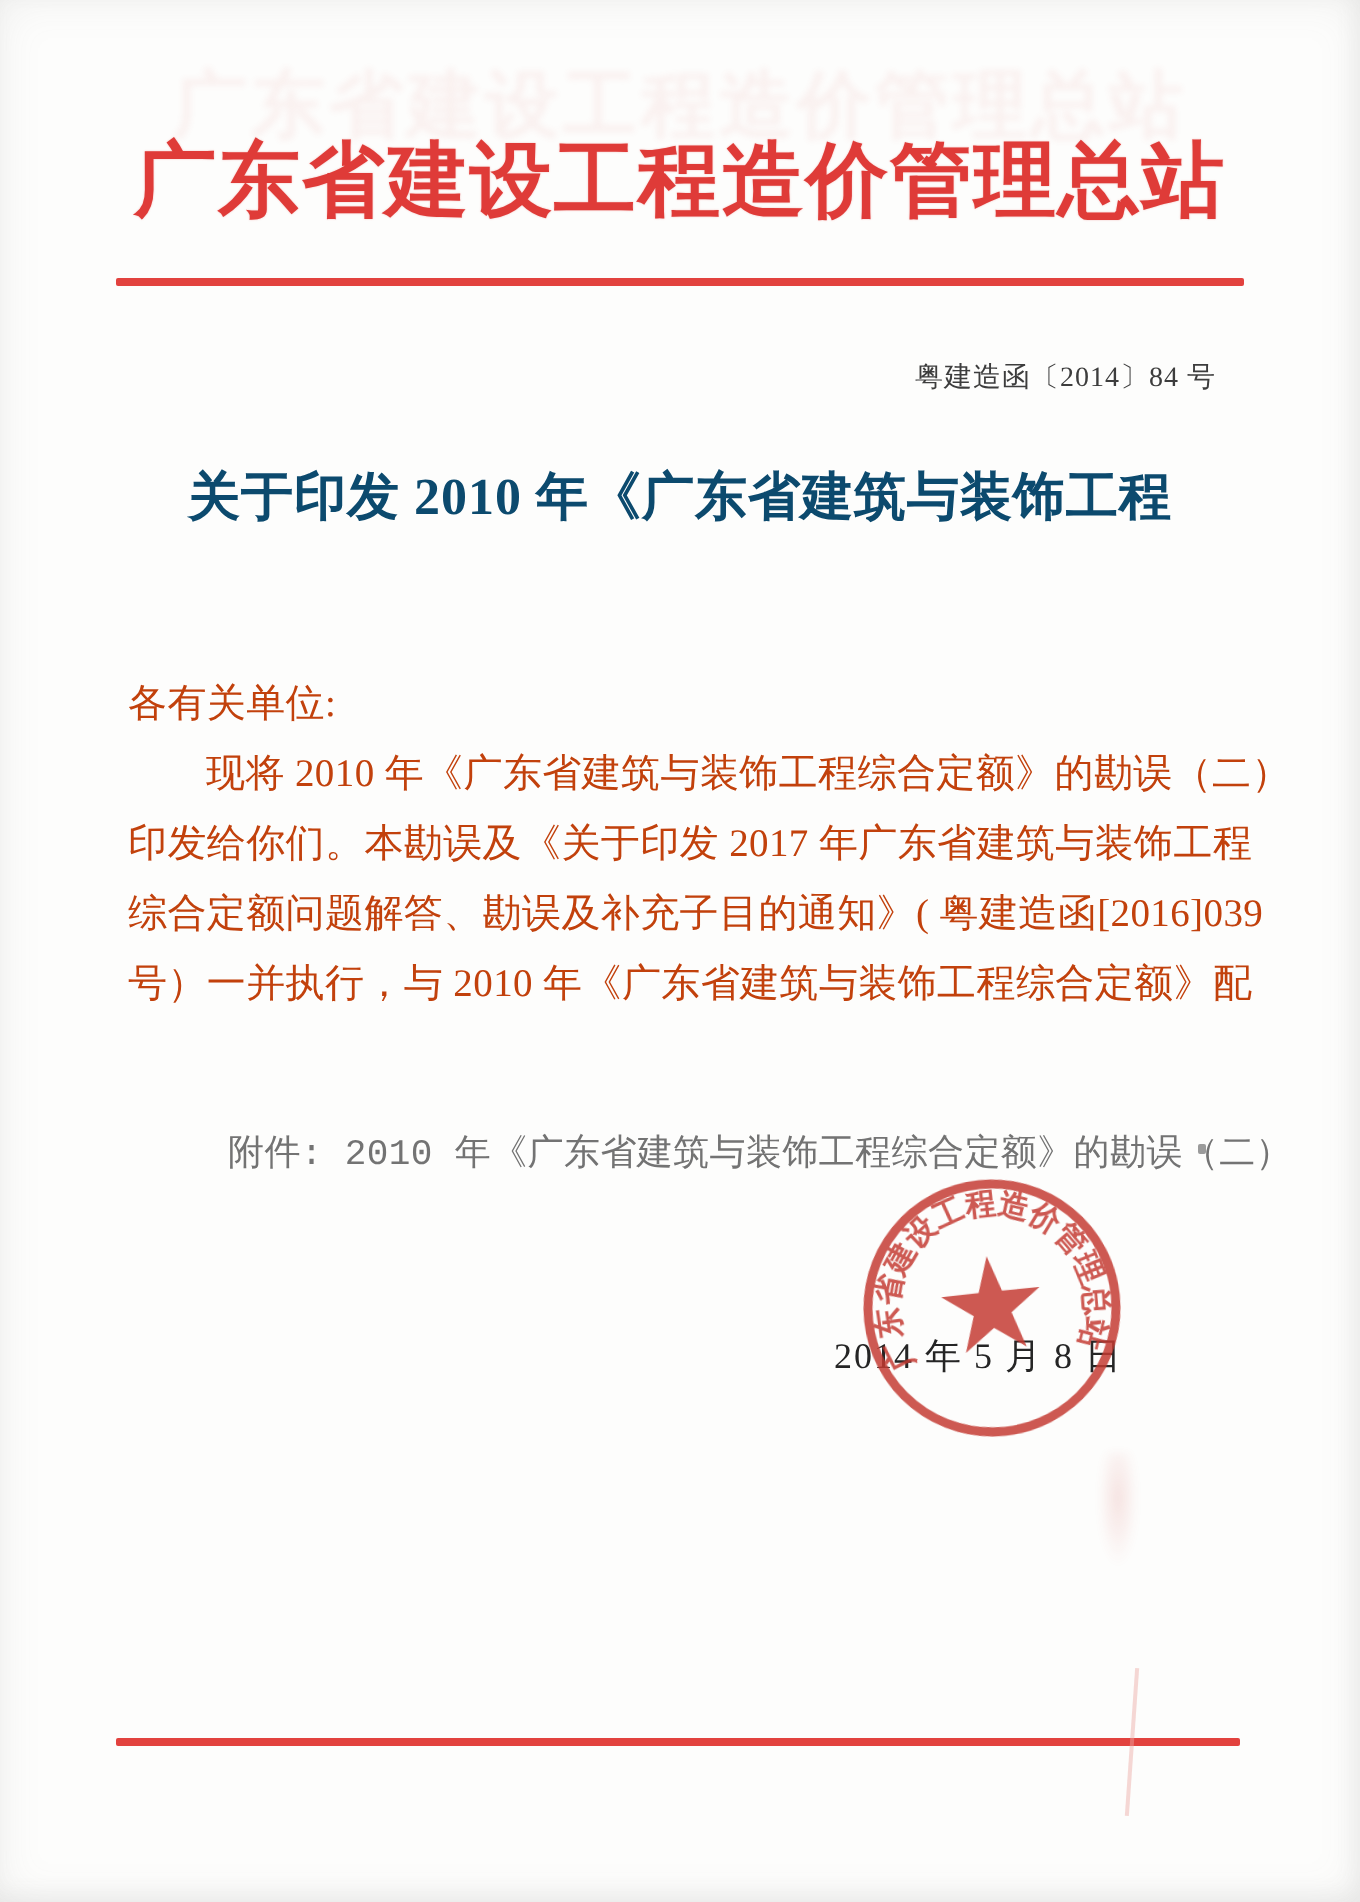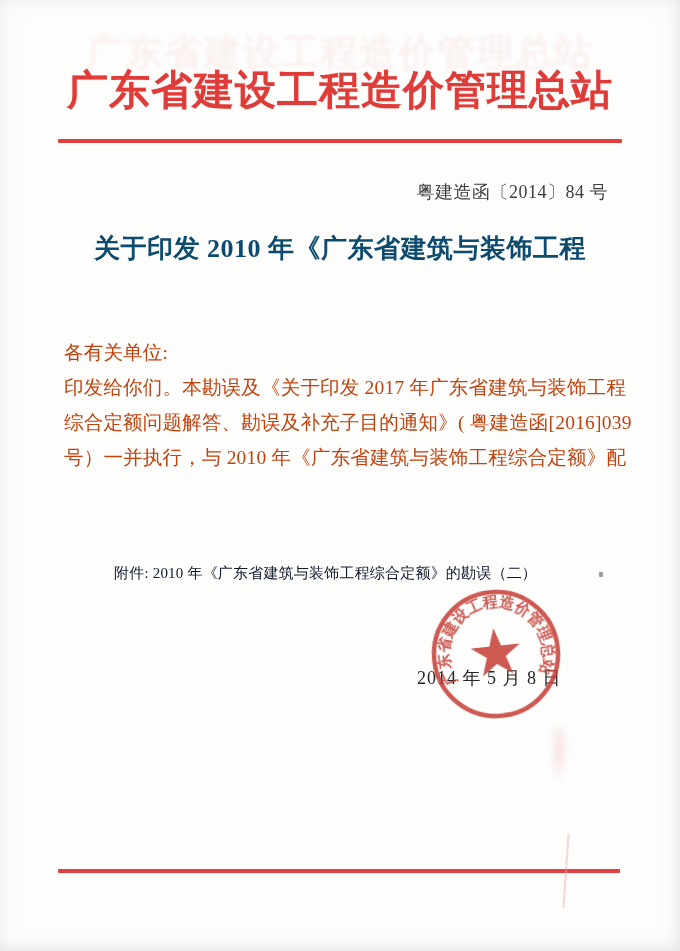--- a/index.html
+++ b/index.html
@@ -28,39 +28,39 @@
     white-space:nowrap;
   }
   .rule{
     position:absolute;left:58px;width:564px;height:4px;
     background:#e2423e;border-radius:1px;
   }
   .rule-top{top:139px;}
   .rule-bottom{top:869px;width:562px;}
   .doc-number{
     position:absolute;top:180px;right:72px;
-    font-size:18px;color:#3d3d3d;letter-spacing:.5px;
+    font-size:14px;color:#3d3d3d;letter-spacing:.5px;
     white-space:nowrap;
   }
   .title{
     position:absolute;top:231px;left:0;right:0;
     text-align:center;color:#0c4a6e;
     font-size:26px;font-weight:700;line-height:35px;
     letter-spacing:.5px;
   }
   .body-block{
     position:absolute;top:335px;left:64px;width:562px;
     font-size:19.5px;color:#c2410c;line-height:35px;
     letter-spacing:.2px;
   }
   .para-line{white-space:nowrap;}
   .para-line.indent{padding-left:39px;}
   .attachment{
     position:absolute;top:564px;left:114px;
-    font-size:15px;color:#0f172a;white-space:nowrap;letter-spacing:.2px;
+    font-size:18px;color:#737373;white-space:nowrap;letter-spacing:.2px;font-family:Liberation Mono, monospace;
   }
   .date-line{
     position:absolute;top:666px;left:417px;
     font-size:18px;color:#252525;white-space:nowrap;z-index:1;
     letter-spacing:1px;
   }
   .seal{
     position:absolute;left:412px;top:570px;width:168px;height:168px;
     z-index:2;opacity:.84;transform:rotate(-6deg);
     filter:blur(.3px);
@@ -91,20 +91,21 @@
   <div class="rule rule-top"></div>
 
   <div class="doc-number">粤建造函〔2014〕84 号</div>
 
   <div class="title">
     <div>关于印发 2010 年《广东省建筑与装饰工程</div>
   </div>
 
   <div class="body-block">
     <div class="para-line">各有关单位:</div>
+    <div class="para-line indent">现将 2010 年《广东省建筑与装饰工程综合定额》的勘误（二）</div>
     <div class="para-line">印发给你们。本勘误及《关于印发 2017 年广东省建筑与装饰工程</div>
     <div class="para-line">综合定额问题解答、勘误及补充子目的通知》( 粤建造函[2016]039</div>
     <div class="para-line">号）一并执行，与 2010 年《广东省建筑与装饰工程综合定额》配</div>
   </div>
 
   <div class="attachment">附件: 2010 年《广东省建筑与装饰工程综合定额》的勘误（二）</div>
 
   <div class="date-line">2014 年 5 月 8 日</div>
 
   <svg class="seal" viewBox="-84 -84 168 168">

